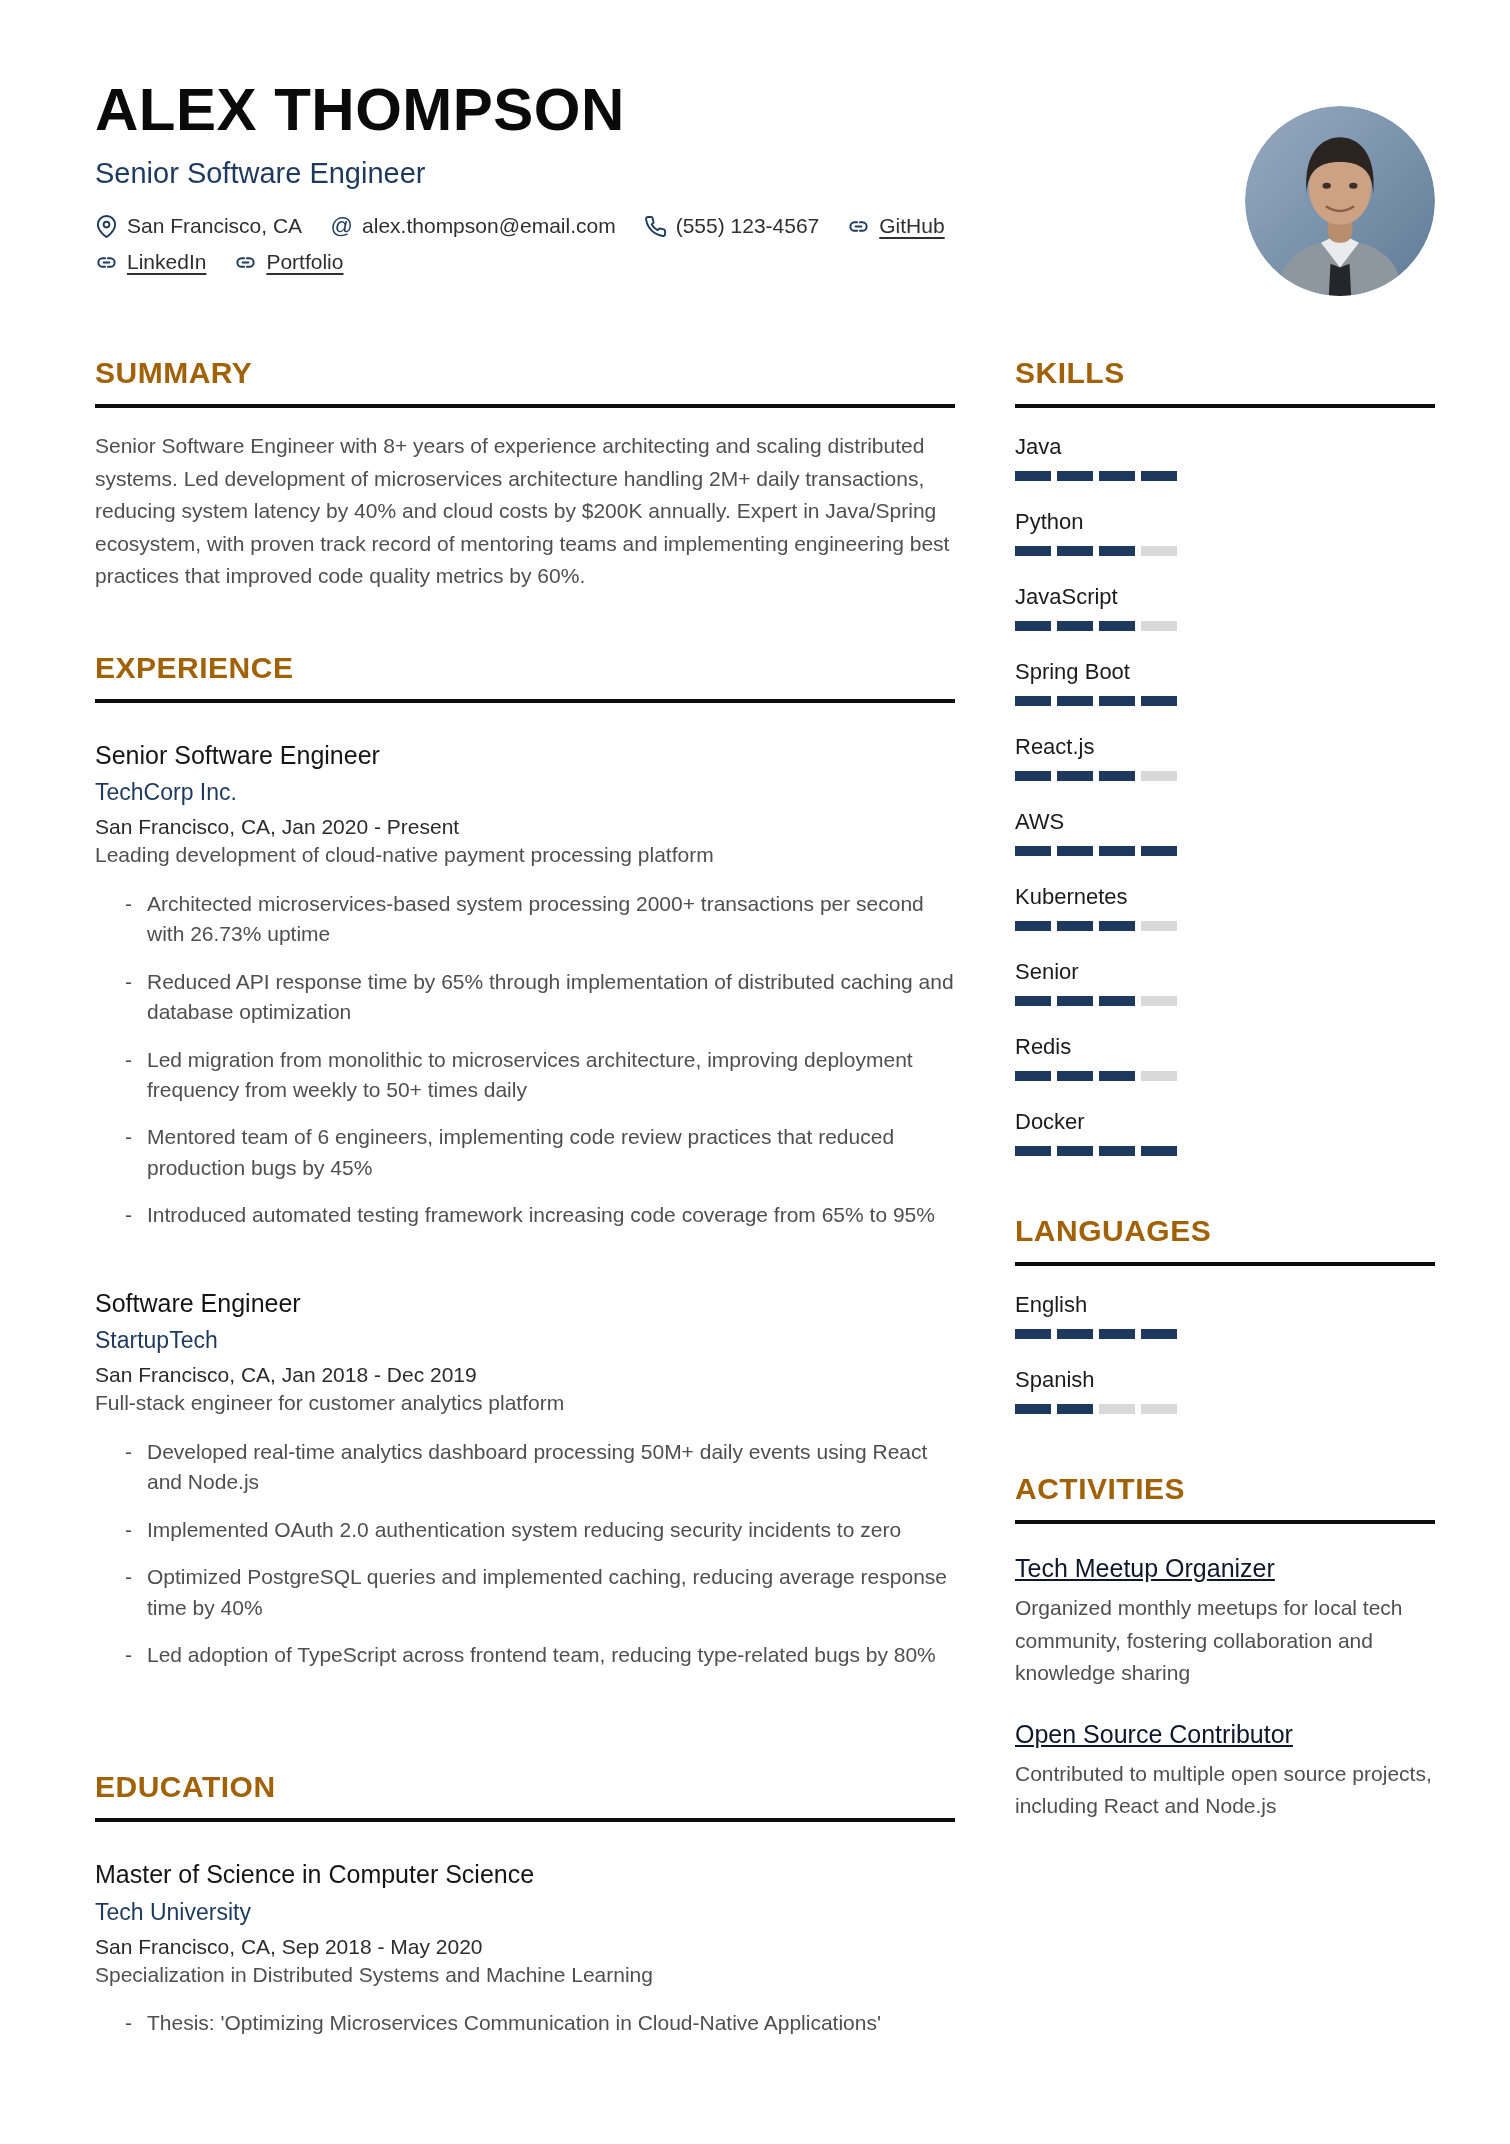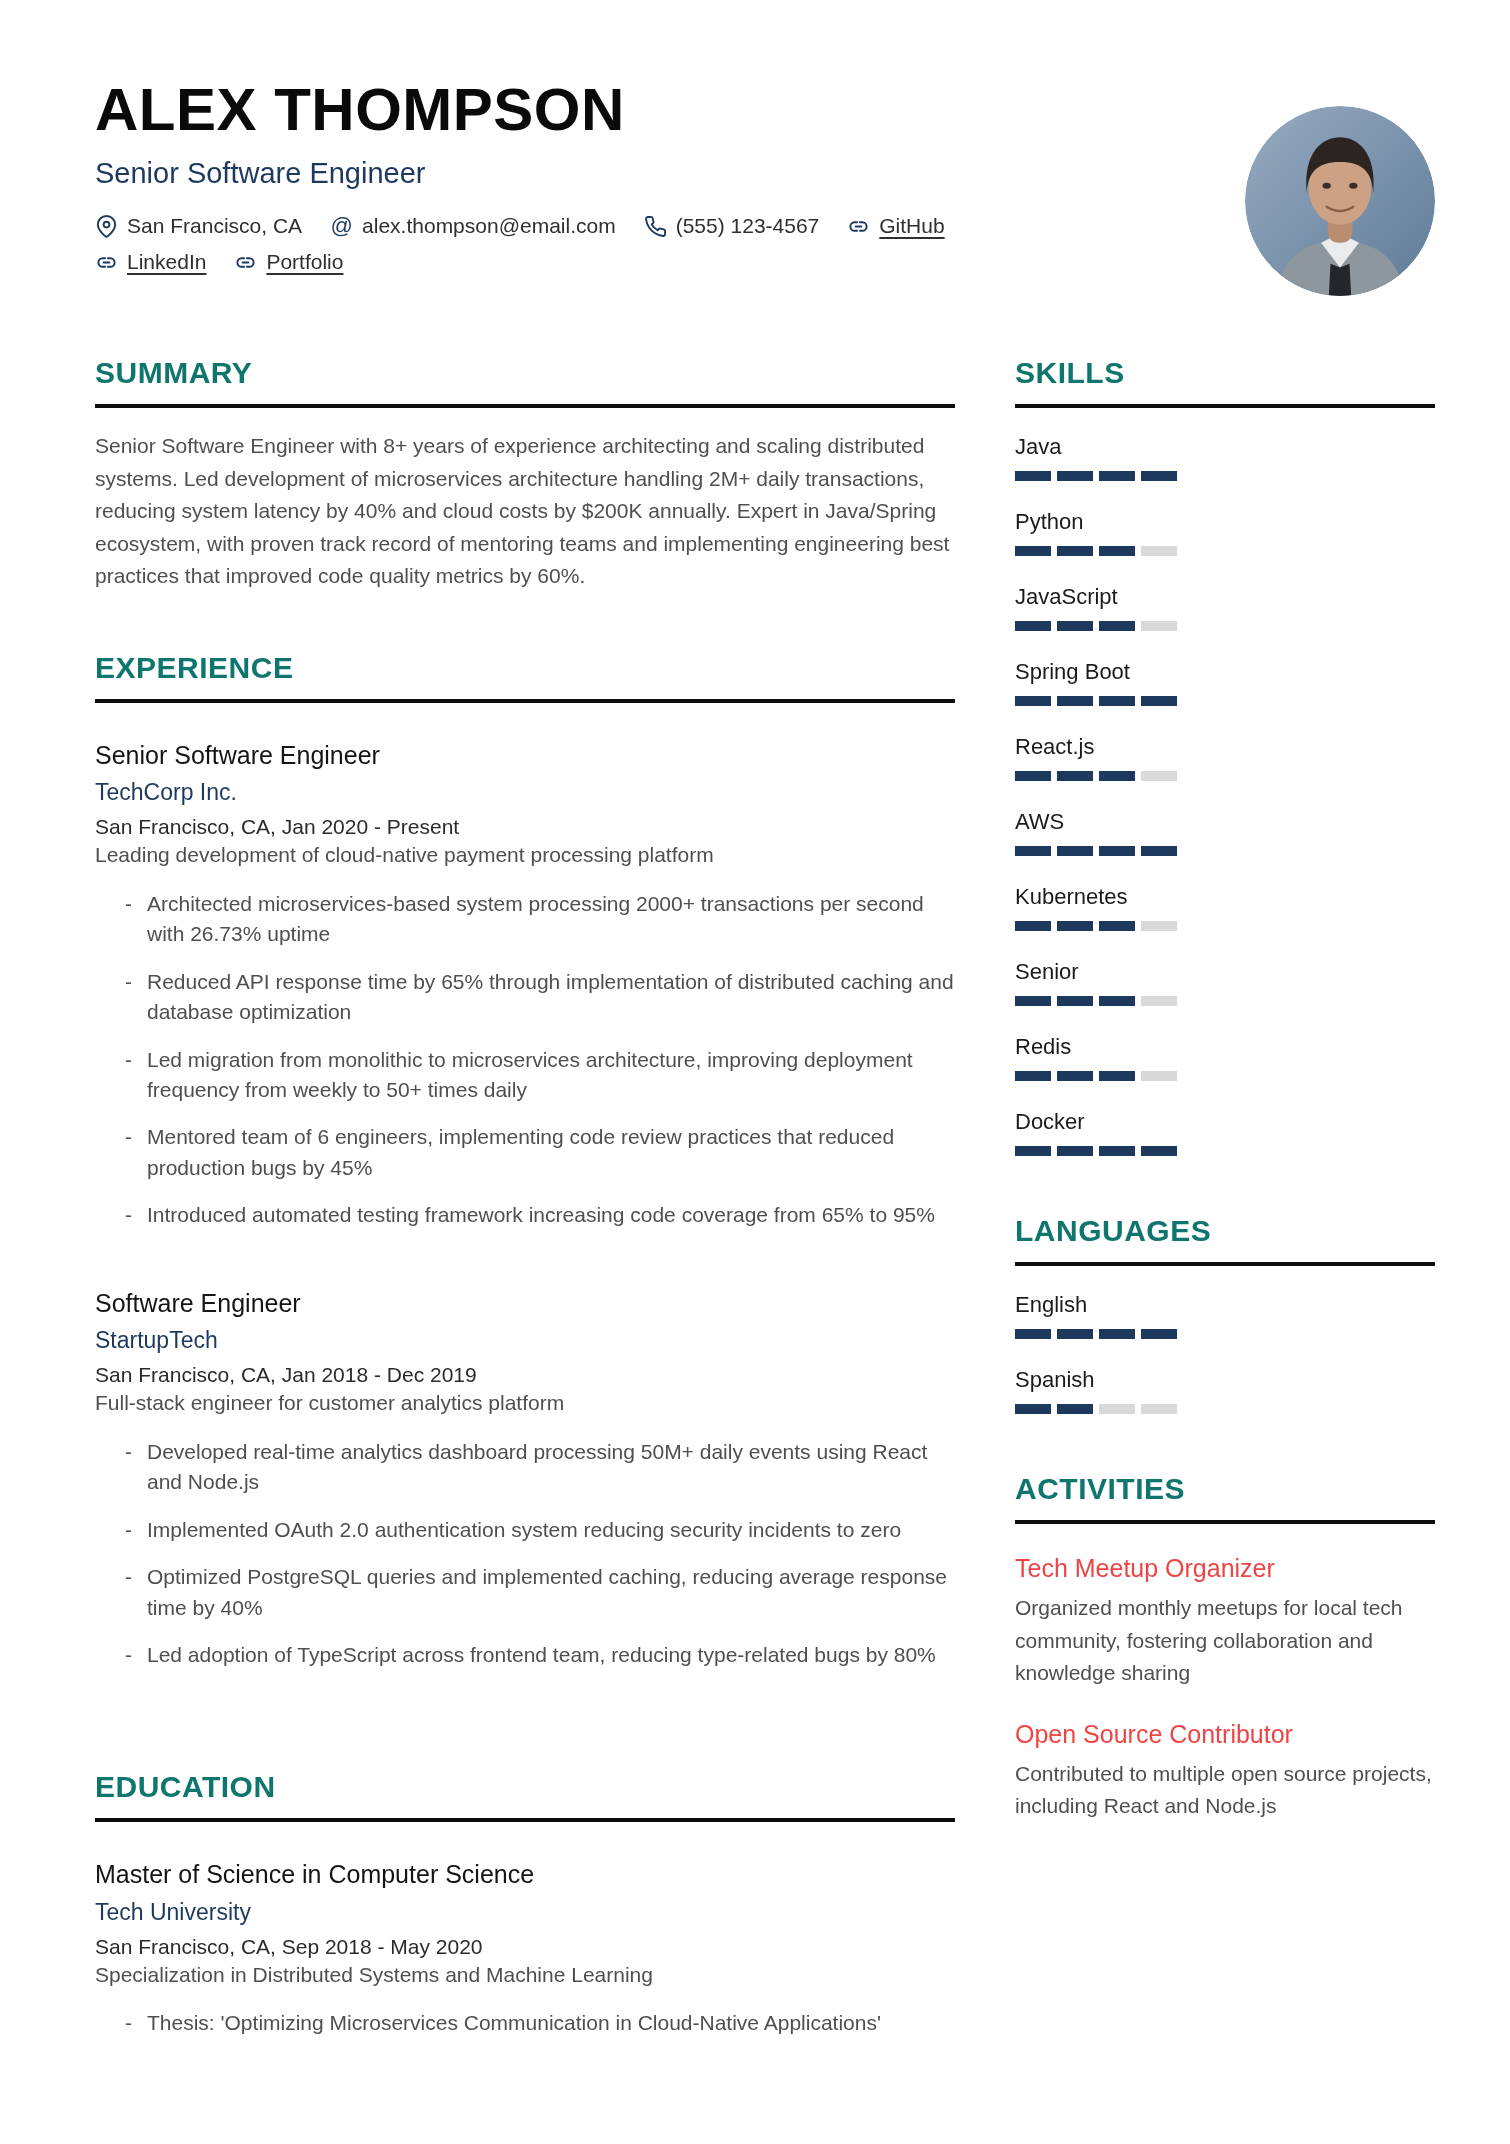--- a/index.html
+++ b/index.html
@@ -30,21 +30,21 @@
   .contact-link { text-decoration: underline; text-underline-offset: 4px; color: #2f2f2f; cursor: pointer; }
 
   .avatar { width: 190px; height: 190px; border-radius: 50%; overflow: hidden; flex: 0 0 auto; margin-top: 28px; }
 
   
   .columns { display: flex; gap: 60px; margin-top: 60px; }
   .col-left { width: 860px; flex: 0 0 auto; }
   .col-right { width: 420px; flex: 0 0 auto; }
 
   h2.section-heading {
-    font-size: 30px; font-weight: 700; color: #0f766e; letter-spacing: 0.5px;
+    font-size: 30px; font-weight: 700; color: #a16207; letter-spacing: 0.5px;
     padding-bottom: 14px; border-bottom: 4px solid #0d0d0d;
   }
   section { margin-bottom: 58px; }
   section.big-gap { margin-top: 100px; }
 
   .body-text { font-size: 21px; color: #4f4f4f; line-height: 1.55; }
   .section-body { margin-top: 22px; }
 
   
   .job { margin-top: 36px; }
@@ -60,21 +60,21 @@
 
   
   .skill-grid { display: grid; grid-template-columns: 1fr; column-gap: 56px; row-gap: 28px; margin-top: 26px; }
   .skill-name { font-size: 22px; color: #1b1b1b; }
   .bar { display: flex; gap: 6px; margin-top: 11px; }
   .seg { width: 36px; height: 10px; background: #d9d9d9; }
   .seg.filled { background: #1d3a5e; }
 
   
   .activity { margin-top: 30px; }
-  .activity-title { font-size: 25px; color: #ef4444; }
+  .activity-title { font-size: 25px; color: #0f172a; text-decoration: underline; }
   .activity-desc { margin-top: 9px; }
 </style>
 </head>
 <body>
 
 <div class="page">
 
   <div class="header">
     <div class="header-left">
       <h1 class="name">ALEX THOMPSON</h1>

